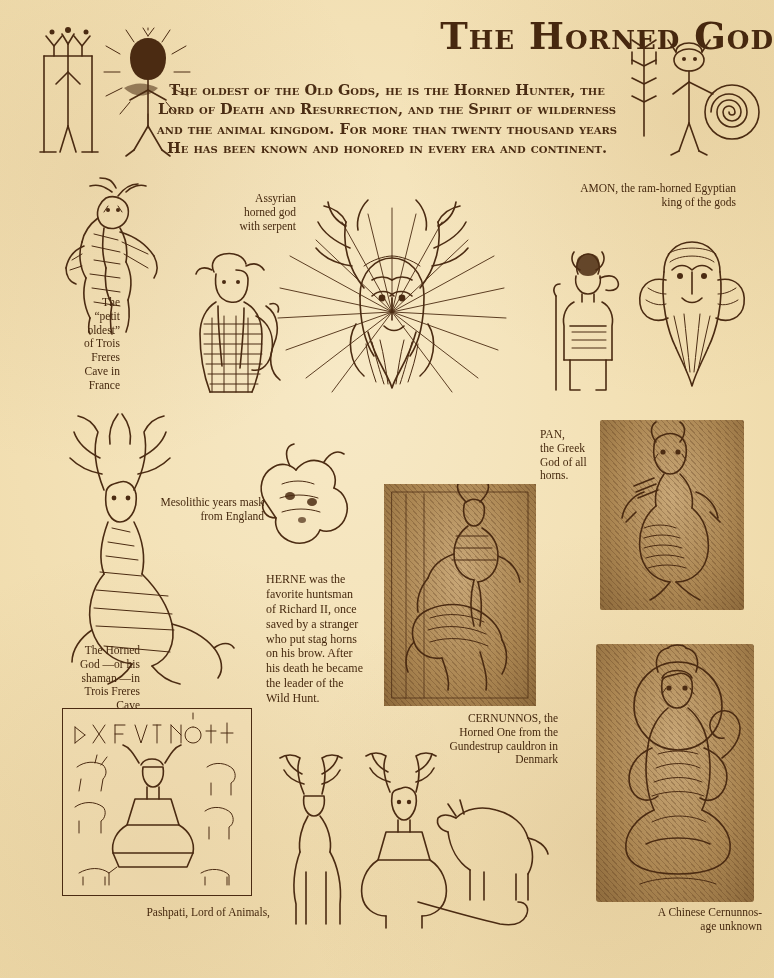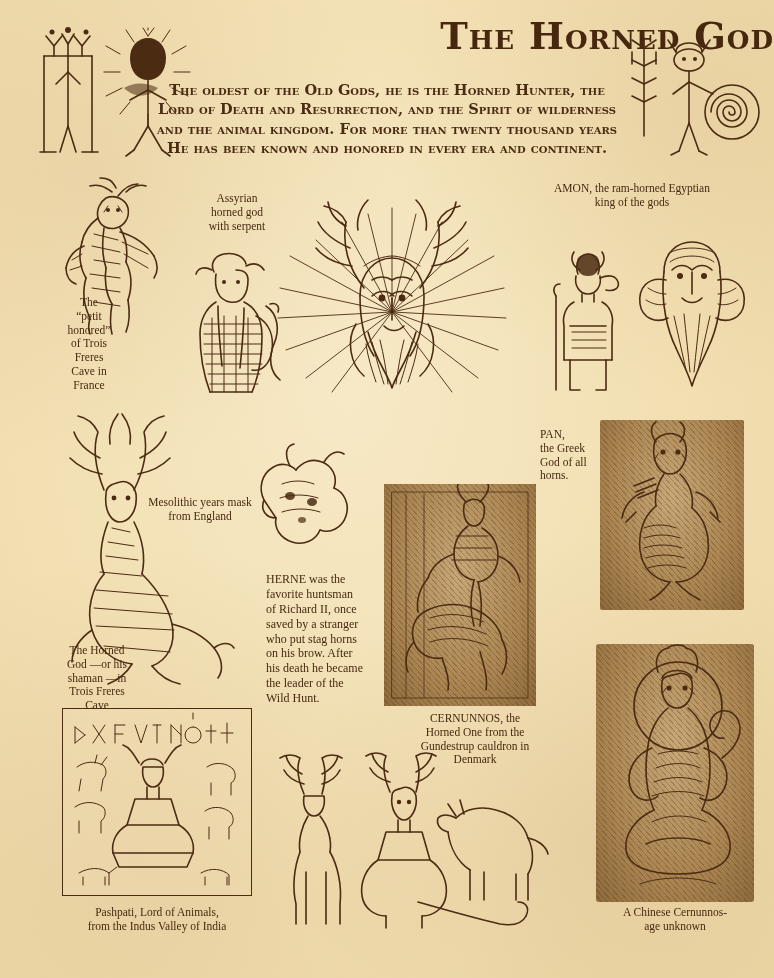--- a/index.html
+++ b/index.html
@@ -52,21 +52,21 @@
     color: #4a2c13;
     font-variant: small-caps;
   }
 
   
   .cap {
     font-family: "Liberation Serif", serif;
     font-size: 11.5px;
     line-height: 1.2;
     color: #46290f;
-    text-align: center;
+    text-align: right;
   }
   .cap.left { text-align: left; }
   .cap .lead { font-weight: normal; }
 
   
   .art { position: absolute; }
   .art svg { display: block; overflow: visible; }
   .ink { fill: none; stroke: #4b2b12; stroke-width: 1.6; stroke-linecap: round; stroke-linejoin: round; }
   .ink-thin { fill: none; stroke: #4b2b12; stroke-width: 1; stroke-linecap: round; stroke-linejoin: round; }
   .ink-fill { fill: #4b2b12; stroke: none; }
@@ -564,21 +564,21 @@
 
   <div class="cap abs" style="left:178px; top:192px; width:118px;">
     <div>Assyrian</div>
     <div>horned god</div>
     <div>with serpent</div>
   </div>
 
   <div class="cap abs" style="left:58px; top:296px; width:62px;">
     <div>The</div>
     <div>“petit</div>
-    <div>honored”</div>
+    <div>oldest”</div>
     <div>of Trois</div>
     <div>Freres</div>
     <div>Cave in</div>
     <div>France</div>
   </div>
 
   <div class="cap abs" style="left:528px; top:182px; width:208px;">
     <div>AMON, the ram-horned Egyptian</div>
     <div>king of the gods</div>
   </div>
@@ -617,21 +617,20 @@
 
   <div class="cap abs" style="left:392px; top:712px; width:166px;">
     <div>CERNUNNOS, the</div>
     <div>Horned One from the</div>
     <div>Gundestrup cauldron in</div>
     <div>Denmark</div>
   </div>
 
   <div class="cap abs" style="left:44px; top:906px; width:226px;">
     <div>Pashpati, Lord of Animals,</div>
-    <div>from the Indus Valley of India</div>
   </div>
 
   <div class="cap abs" style="left:588px; top:906px; width:174px;">
     <div>A Chinese Cernunnos-</div>
     <div>age unknown</div>
   </div>
 
 </div>
 
 </body></html>

